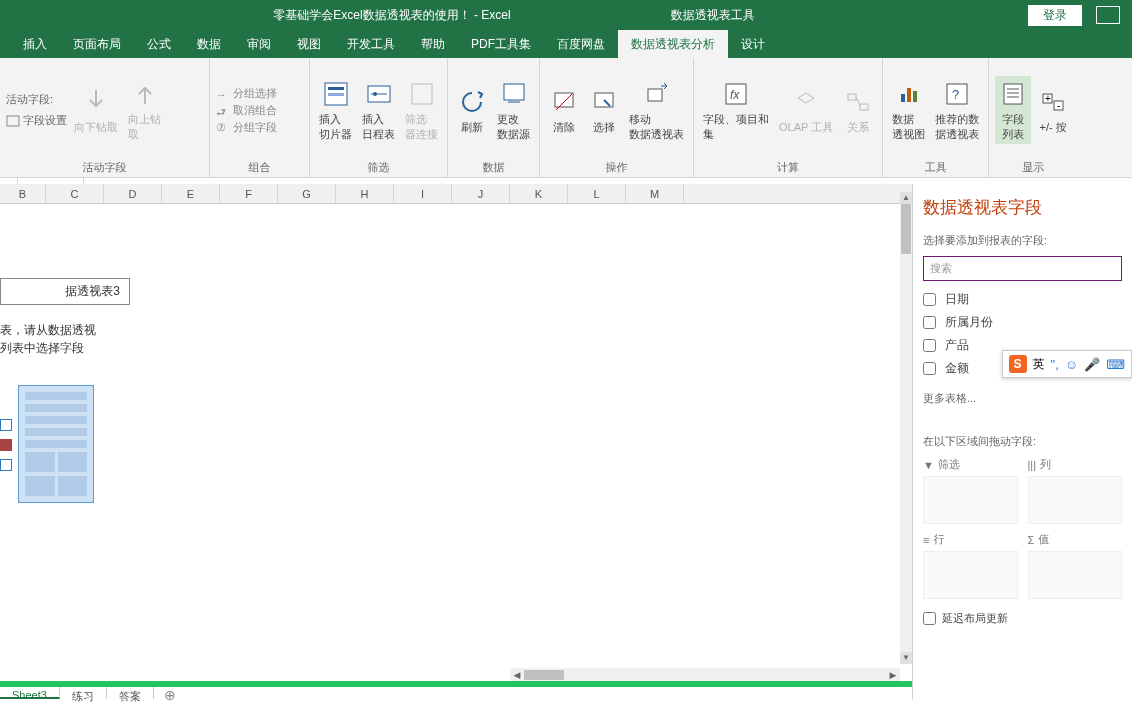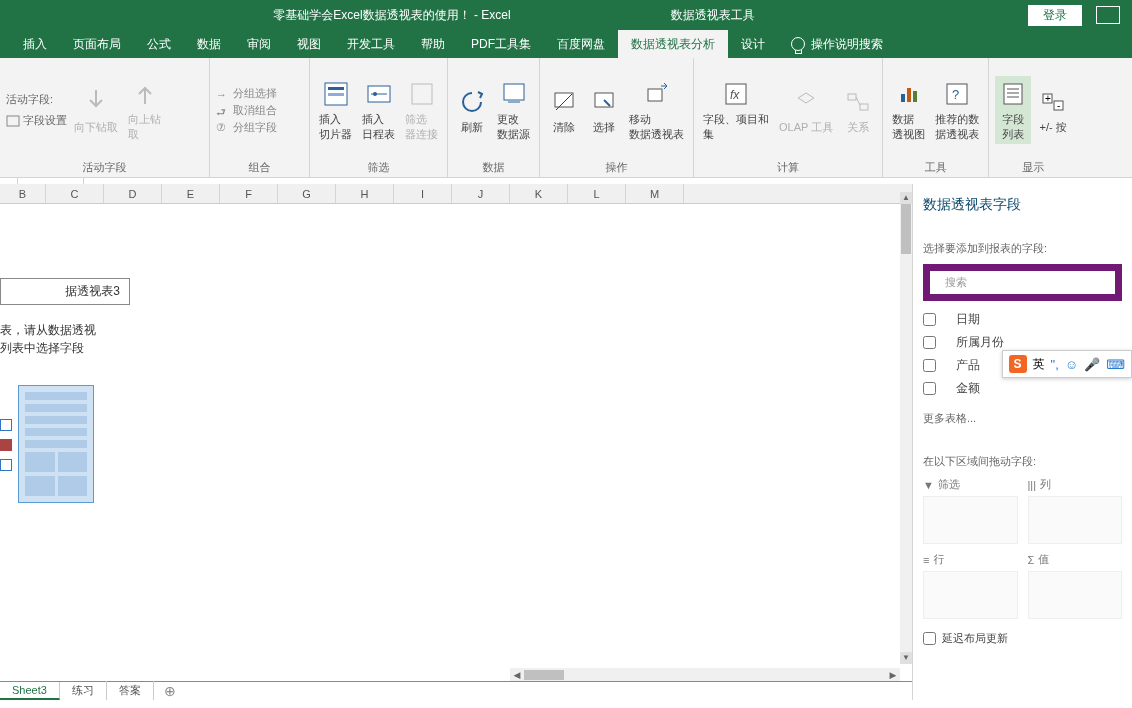--- a/index.html
+++ b/index.html
@@ -57,31 +57,31 @@
 .pimg .shape .row2 div{flex:1;height:20px;background:#b0cbe8;}
 
 .vscroll { position: absolute; right: 0; top: 20px; bottom: 18px; width: 12px; background: #f0f0f0; }
 .vscroll .thumb { position:absolute; top:0; left:1px; width:10px; height:50px; background:#c0c0c0;}
 .vscroll .arrow { position:absolute; left:0; width:12px; height:12px; background:#e0e0e0; font-size:8px; text-align:center; line-height:12px; color:#666;}
 .hscroll { position: absolute; left: 510px; right: 12px; bottom: 0; height: 14px; background: #f0f0f0; display:flex; align-items:center;}
 .hscroll .thumb{ height:10px; width:40px; background:#c0c0c0;}
 .hscroll .arrow{width:14px;text-align:center;font-size:9px;color:#666;}
 
 
-.sheet-tabs { position: absolute; bottom: 9px; left: 0; right: 220px; height: 18px; display: flex; align-items: center; font-size: 11px; border-top: 1px solid #22c55e; background: #fff;}
+.sheet-tabs { position: absolute; bottom: 9px; left: 0; right: 220px; height: 18px; display: flex; font-size: 11px; border-top: 6px solid #22c55e; background: #fff;}
 .stab { padding: 2px 12px; border-right: 1px solid #ccc; color: #555; cursor:pointer;}
 .stab.active { border-bottom: 2px solid #217346; color: #217346; }
 .stab-add { padding: 0 10px; color: #888; font-size: 14px; cursor:pointer;}
 
 
 .right-pane { position: absolute; top: 184px; right: 0; bottom: 8px; width: 220px; border-left: 1px solid #d4d4d4; background: #fff; padding: 12px 10px 6px; font-size: 12px; display:flex; flex-direction:column;}
-.right-pane h2 { color: #0c4a6e; font-size: 14px; font-weight: normal; margin-bottom: 27px; }
+.right-pane h2 { color: #c2410c; font-size: 17px; font-weight: normal; margin-bottom: 14px; }
 .right-pane .sub { color: #666; font-size: 11px; margin-bottom: 8px; }
-.search-box { border: 7px solid #701a75; padding: 4px 15px; color: #999; font-size: 11px; margin-bottom: 10px; }
-.field-list label { display: flex; align-items: center; gap: 20px; margin-bottom: 6px; color: #444; font-size:12px;}
+.search-box { border: 1px solid #701a75; padding: 4px 6px; color: #999; font-size: 11px; margin-bottom: 10px; }
+.field-list label { display: flex; align-items: center; gap: 9px; margin-bottom: 6px; color: #444; font-size:12px;}
 .field-list input { width: 13px; height: 13px; }
 .more-link { color: #666; font-size: 11px; margin-top: 8px; }
 .areas { margin-top: 28px; }
 .area-grid { display: grid; grid-template-columns: 1fr 1fr; gap: 8px 10px; margin-top: 8px;}
 .area-cell .ahdr { display:flex; align-items:center; gap:4px; color:#777; font-size:11px; margin-bottom:4px;}
 .area-cell .abox { height: 48px; background: #fafafa; border: 1px solid #eee; }
 .defer { display:flex; align-items:center; gap:6px; margin-top: 12px; font-size:11px; color:#444;}
 
 
 .sogou { position: absolute; right: 0; top: 350px; background: #fff; border: 1px solid #ccc; box-shadow: 0 1px 4px rgba(0,0,0,0.2); padding: 4px 6px; display:flex; align-items:center; gap:6px; font-size:12px;}
@@ -111,24 +111,20 @@
   <div class="tab">公式</div>
   <div class="tab">数据</div>
   <div class="tab">审阅</div>
   <div class="tab">视图</div>
   <div class="tab">开发工具</div>
   <div class="tab">帮助</div>
   <div class="tab">PDF工具集</div>
   <div class="tab">百度网盘</div>
   <div class="tab active">数据透视表分析</div>
   <div class="tab">设计</div>
-  <div class="tab help">
-    <span class="bulb"></span>
-    <span>操作说明搜索</span>
-  </div>
 </div>
 
 <div class="ribbon">
 
   <div class="ribbon-group" style="width:210px">
     <div class="body">
       <div style="display:flex;flex-direction:column;gap:6px;font-size:11px;color:#666;">
         <span>活动字段:</span>
         <div style="display:flex;align-items:center;gap:3px;">
           <span>

